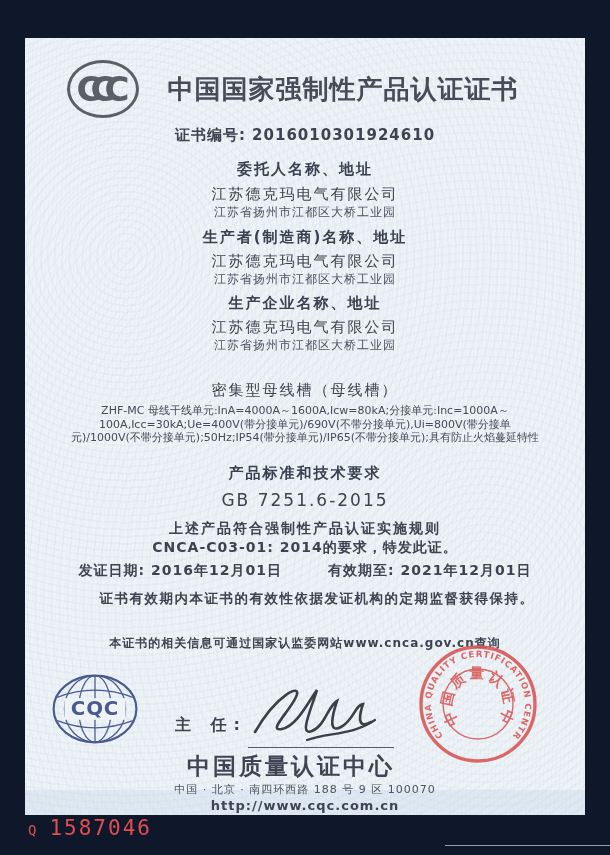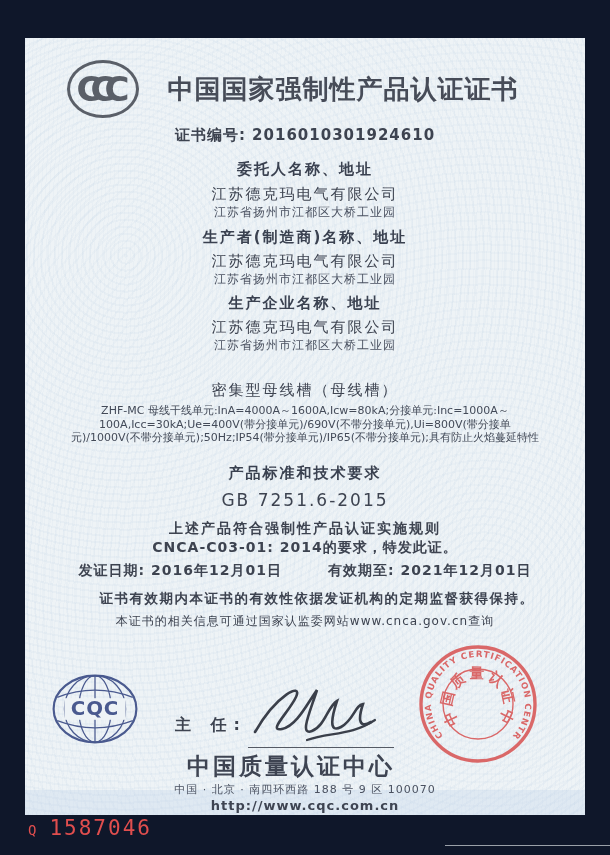--- a/index.html
+++ b/index.html
@@ -47,21 +47,21 @@
     color:#434a58; white-space:normal;
   }
   .gb { top:452px; font-size:17px; letter-spacing:2px; }
   .stmt1 { top:482px; font-size:14px; font-weight:bold; letter-spacing:2px; }
   .stmt2 { top:501px; font-size:14px; font-weight:bold; letter-spacing:1px; }
 
   .dates { position:absolute; left:0; top:524px; width:100%;
     display:flex; justify-content:center; gap:46px;
     font-size:14px; font-weight:bold; letter-spacing:1px; }
   .validity { top:552px; font-size:13.5px; font-weight:bold; letter-spacing:1.5px;margin-left:12px; }
-  .query { top:575px; font-size:12px; letter-spacing:1px; }
+  .query { top:597px; font-size:12px; letter-spacing:1px;font-weight:bold; }
 
   
   .cqc-logo { position:absolute; left:25px; top:632px; width:90px; height:78px; }
   .director { position:absolute; left:150px; top:677px; font-size:16px;
     font-weight:bold; letter-spacing:7px; }
   .signature { position:absolute; left:224px; top:640px; width:132px; height:70px; }
   .sig-underline { position:absolute; left:223px; top:709px; width:146px;
     height:0; border-top:1.5px solid #555a64; }
   .org-name { position:absolute; left:126px; top:713px; width:280px;
     text-align:center; font-size:23px; font-weight:bold; letter-spacing:3px;

